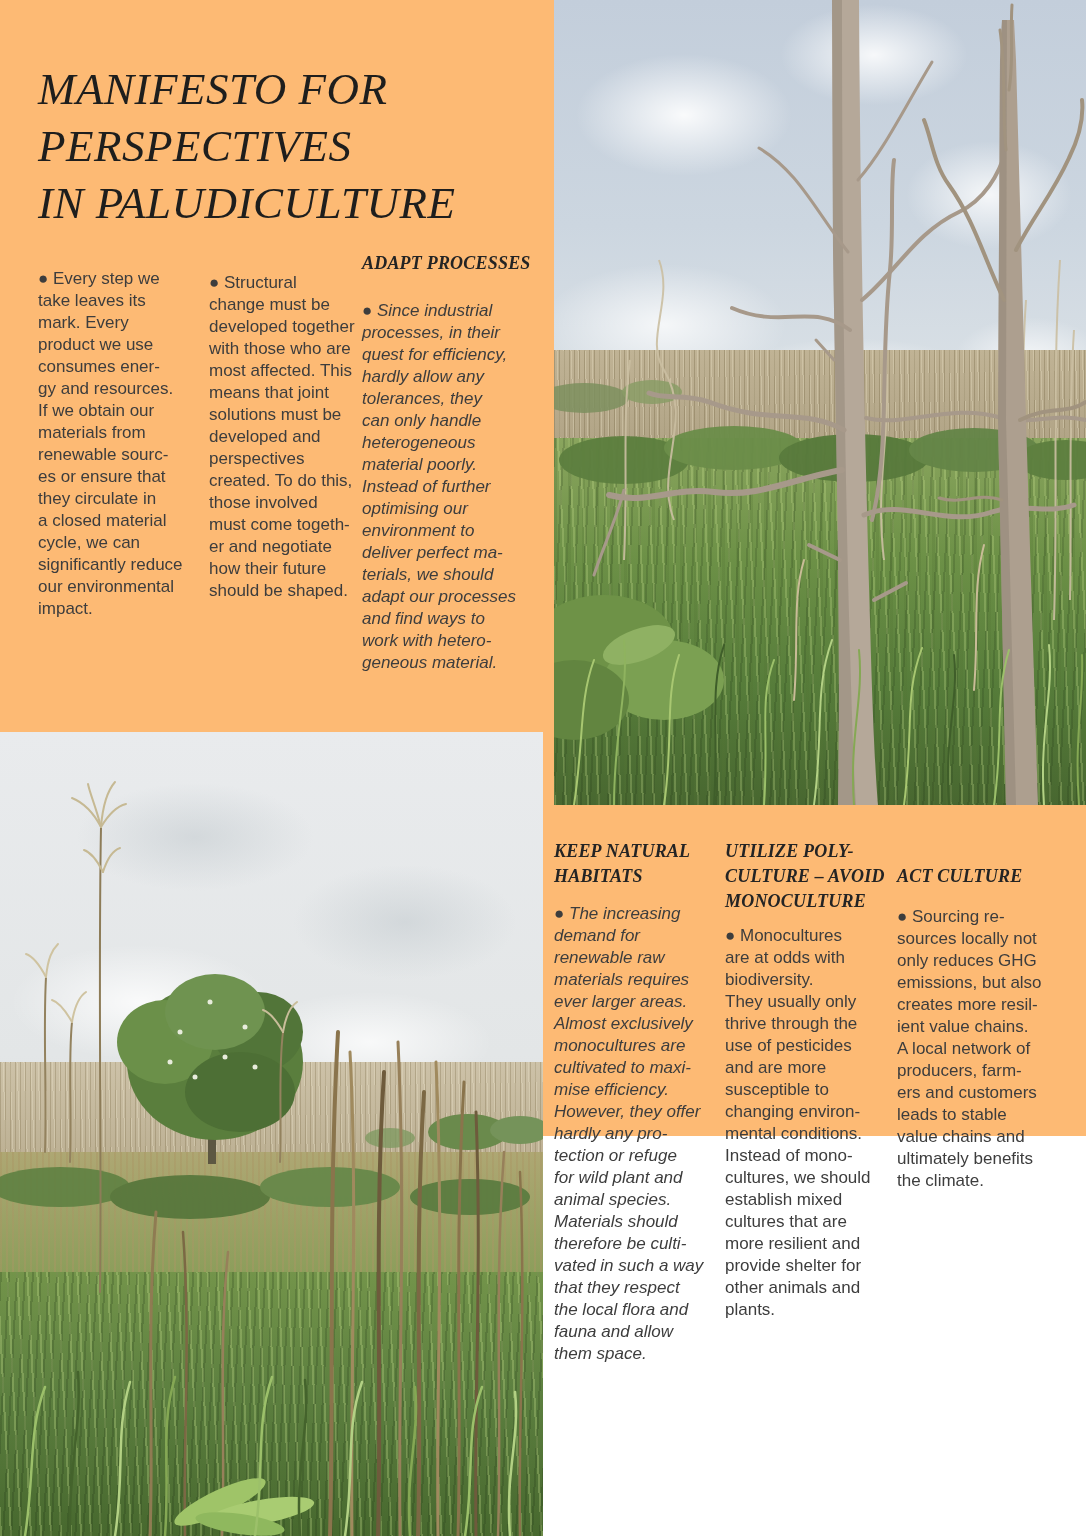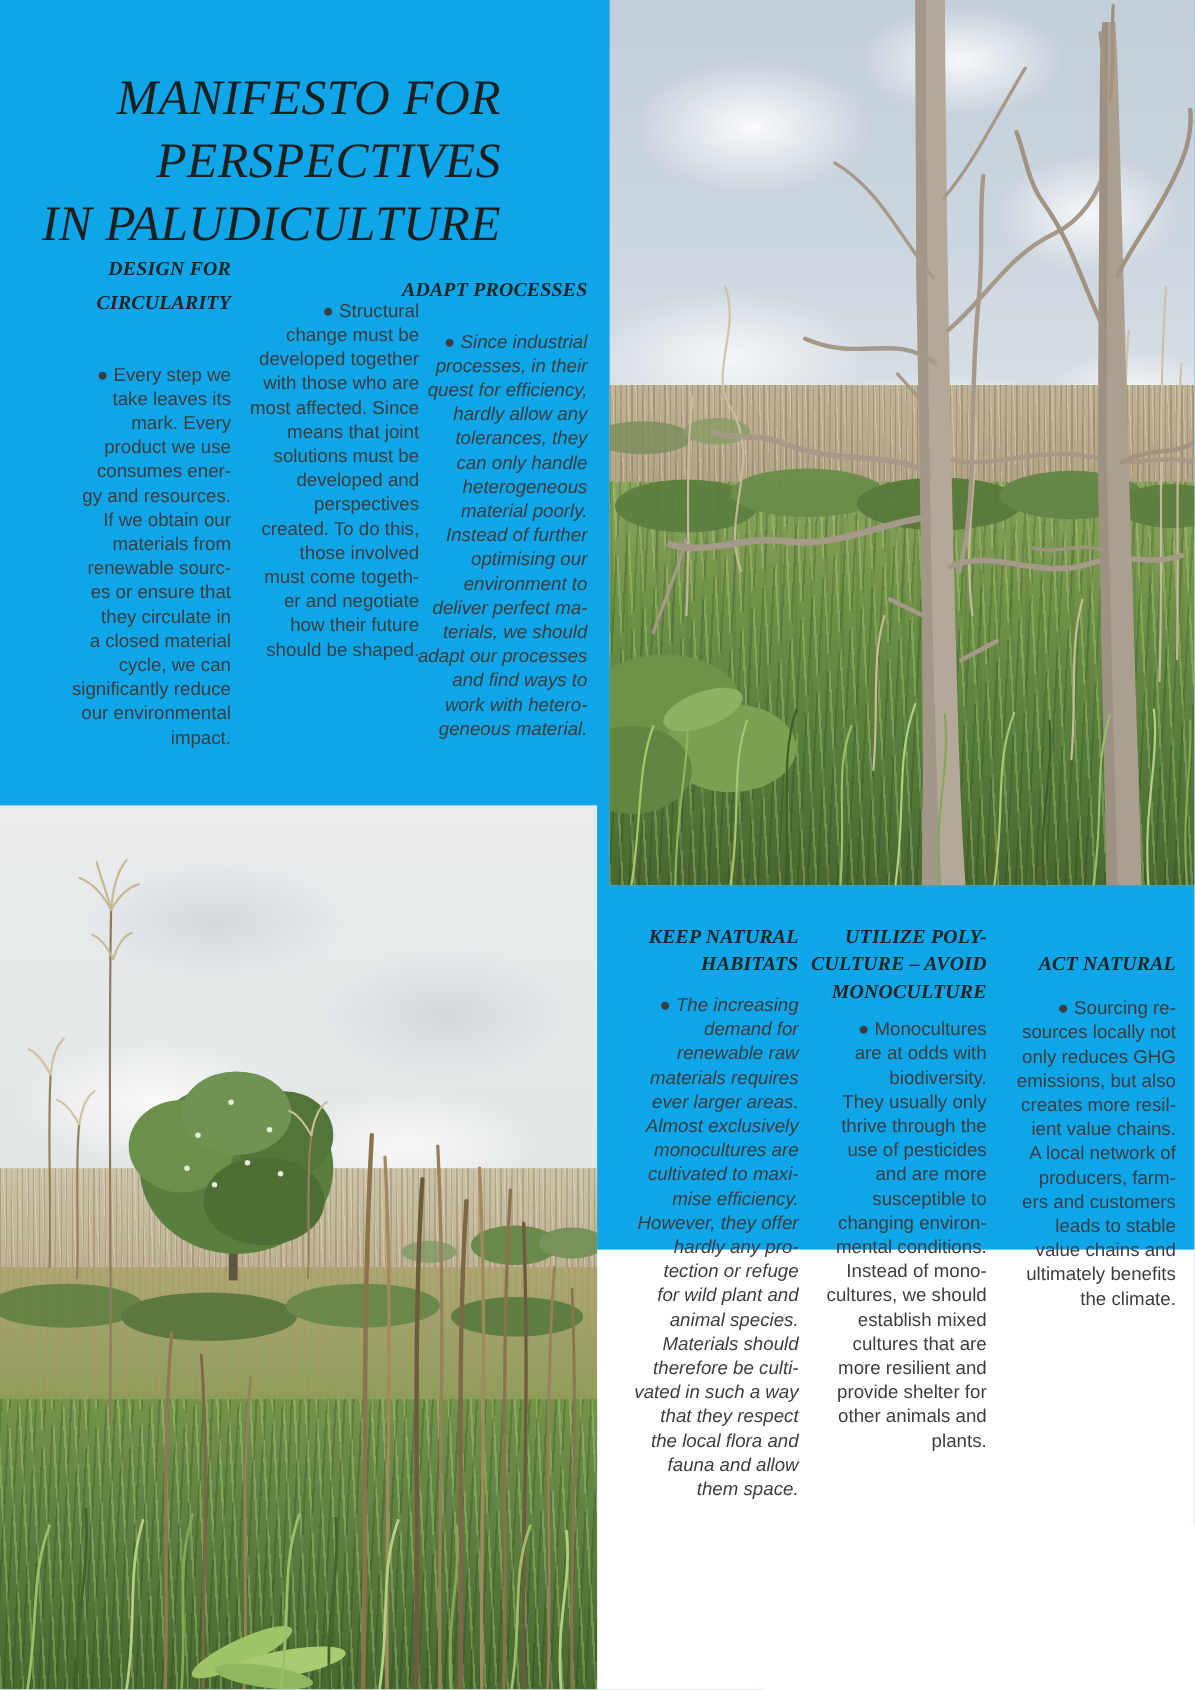--- a/index.html
+++ b/index.html
@@ -1,18 +1,18 @@
 <!DOCTYPE html>
 <html><head>
 <meta charset="utf-8">
 <style>
   html,body{margin:0;padding:0;background:#ffffff;}
   body{width:1086px;height:1536px;overflow:hidden;}
-  .page{position:relative;width:1086px;height:1136px;background:#0ea5e9;
-        font-family:"Liberation Sans",sans-serif;text-align:right;}
+  .page{position:relative;width:1086px;height:1136px;background:#fdba74;
+        font-family:"Liberation Sans",sans-serif;}
 
   
   .doc-title{
     position:absolute;left:38px;top:31px;
     font-family:"Liberation Serif",serif;font-style:italic;font-weight:400;
     font-size:45px;line-height:57px;letter-spacing:0.5px;color:#1e1e1d;
     white-space:pre;
   }
   .col{position:absolute;width:172px;}
   .col .heading{
@@ -78,22 +78,20 @@
 </head>
 <body>
 
 <div class="page">
 
   <h1 class="doc-title">MANIFESTO FOR
 PERSPECTIVES
 IN PALUDICULTURE</h1>
 
   <div class="col c1">
-    <h2 class="heading">DESIGN FOR
-CIRCULARITY</h2>
     <p class="body">● Every step we
 take leaves its
 mark. Every
 product we use
 consumes ener-
 gy and resources.
 If we obtain our
 materials from
 renewable sourc-
 es or ensure that
@@ -102,21 +100,21 @@
 cycle, we can
 significantly reduce
 our environmental
 impact.</p>
   </div>
   <div class="col c2">
     <p class="body">● Structural
 change must be
 developed together
 with those who are
-most affected. Since
+most affected. This
 means that joint
 solutions must be
 developed and
 perspectives
 created. To do this,
 those involved
 must come togeth-
 er and negotiate
 how their future
 should be shaped.</p>
@@ -184,21 +182,21 @@
 Instead of mono-
 cultures, we should
 establish mixed
 cultures that are
 more resilient and
 provide shelter for
 other animals and
 plants.</p>
   </div>
   <div class="col c6">
-    <h2 class="heading">ACT NATURAL</h2>
+    <h2 class="heading">ACT CULTURE</h2>
     <p class="body">● Sourcing re-
 sources locally not
 only reduces GHG
 emissions, but also
 creates more resil-
 ient value chains.
 A local network of
 producers, farm-
 ers and customers
 leads to stable

